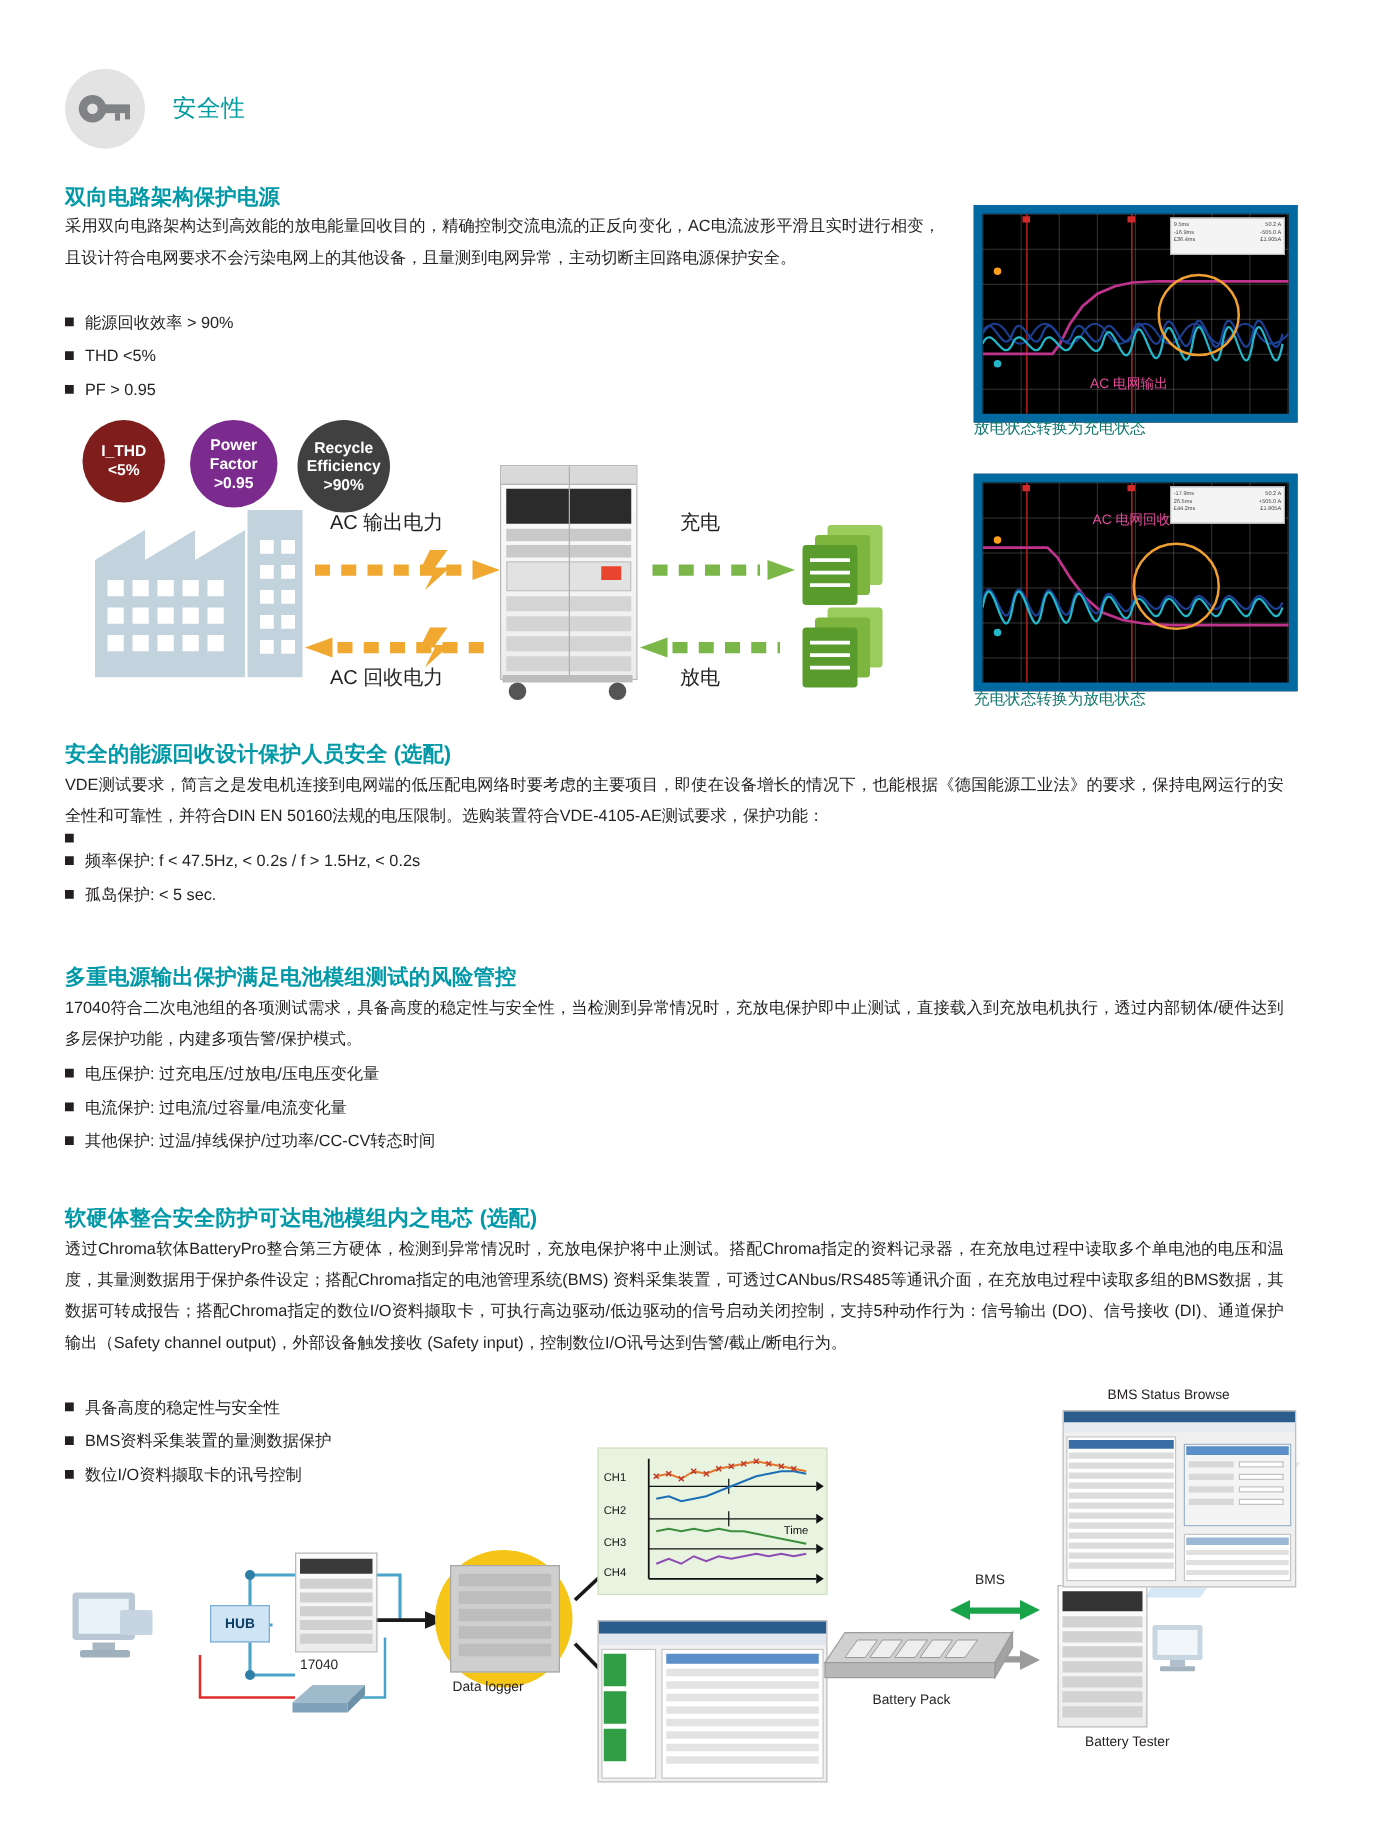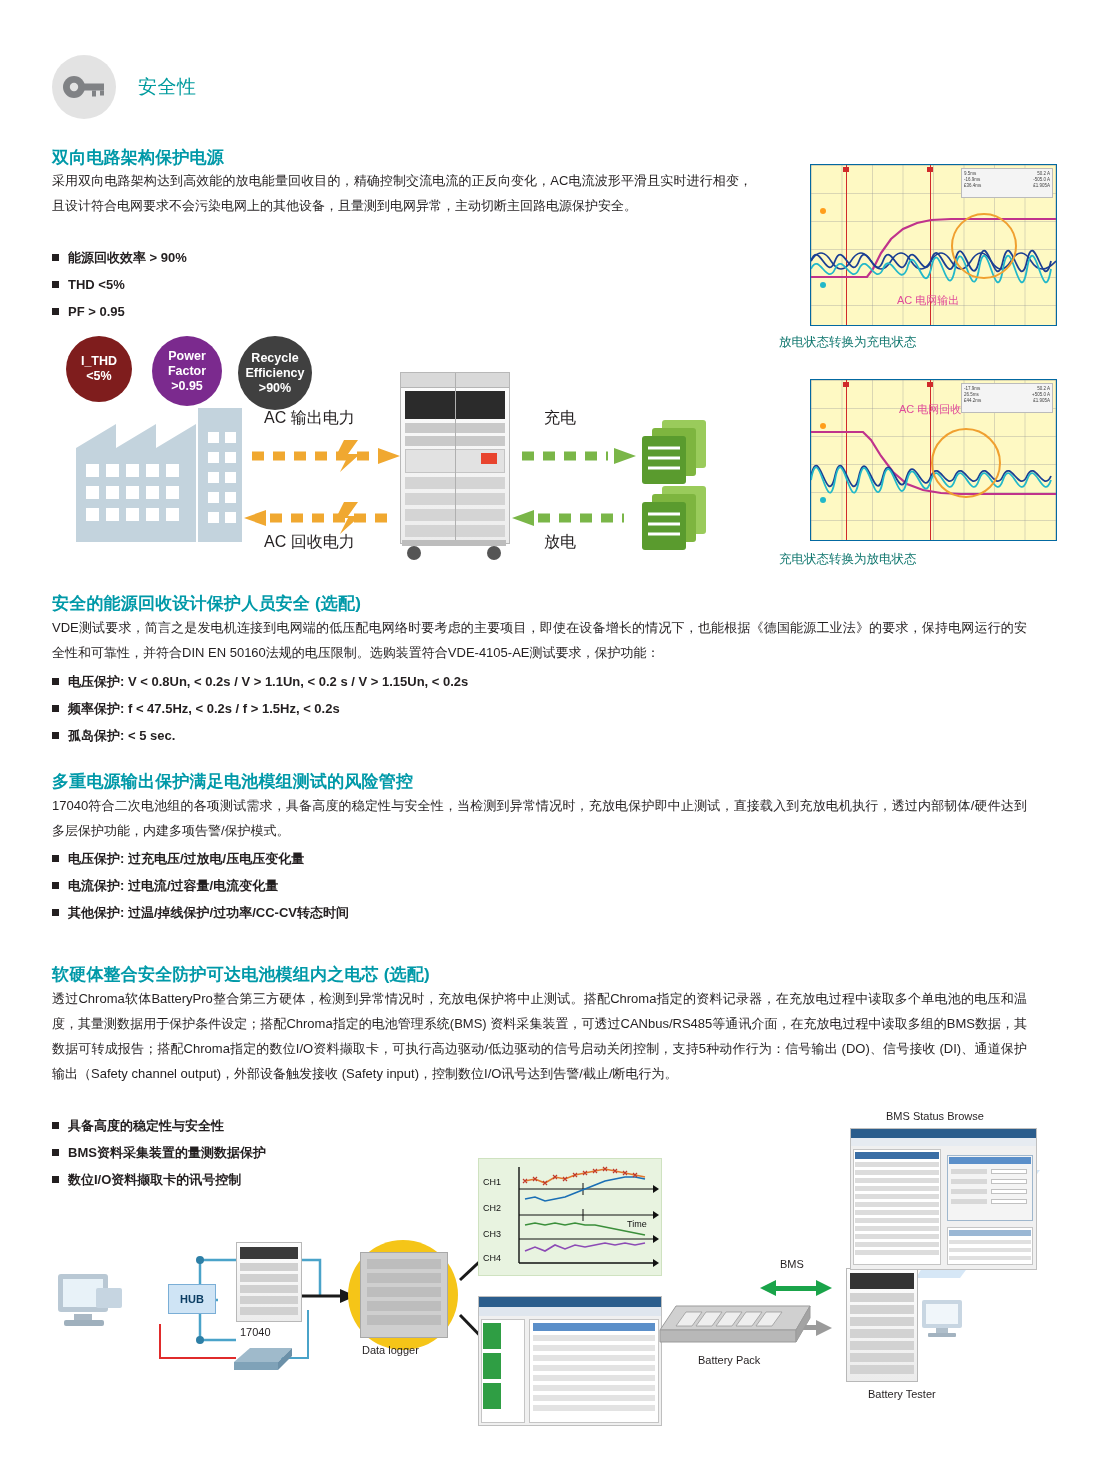--- a/index.html
+++ b/index.html
@@ -62,39 +62,37 @@
     text-align: justify;
   }
   .bullets {
     position: absolute;
     font-size: 13px;
     line-height: 27px;
   }
   .bullets .bullet-row {
     display: flex;
     align-items: baseline;
-    font-weight: bold;
   }
   .bullets .sq {
     display: inline-block;
     width: 7px; height: 7px;
     background: #231f20;
     margin-right: 9px;
     flex: none;
     position: relative;
     top: -1px;
   }
 
   
   .scope {
     position: absolute;
-    background: #fef9c3;
-    border: 1px solid #0369a1;
+    background: #000000;
+    border: 7px solid #0369a1;
     overflow: hidden;
-    margin-left: 31px;
   }
   .scope .grid {
     position: absolute;
     left: 0; top: 0; right: 0; bottom: 0;
     background-image:
       linear-gradient(to right, rgba(150,150,150,0.35) 1px, transparent 1px),
       linear-gradient(to bottom, rgba(150,150,150,0.35) 1px, transparent 1px);
     background-size: 30.5px 28px;
   }
   .scope .redline {
@@ -430,21 +428,20 @@
           <line x1="8" y1="52" x2="40" y2="52"></line>
       </g>
     </svg>
   </div>
 
   <div class="h-title" style="left:52px; top:592px;">安全的能源回收设计保护人员安全 (选配)</div>
   <div class="para" style="left:52px; top:615px; width:975px;">VDE测试要求，简言之是发电机连接到电网端的低压配电网络时要考虑的主要项目，即使在设备增长的情况下，也能根据《德国能源工业法》的要求，保持电网运行的安全性和可靠性，并符合DIN EN 50160法规的电压限制。选购装置符合VDE-4105-AE测试要求，保护功能：</div>
   <div class="bullets" style="left:52px; top:668px; width:700px;">
     <div class="bullet-row">
         <span class="sq"></span>
-        <span>电压保护: V &lt; 0.8Un, &lt; 0.2s / V &gt; 1.1Un, &lt; 0.2 s / V &gt; 1.15Un, &lt; 0.2s</span>
       </div>
     <div class="bullet-row">
         <span class="sq"></span>
         <span>频率保护: f &lt; 47.5Hz, &lt; 0.2s / f &gt; 1.5Hz, &lt; 0.2s</span>
       </div>
     <div class="bullet-row">
         <span class="sq"></span>
         <span>孤岛保护: &lt; 5 sec.</span>
       </div>
   </div>

